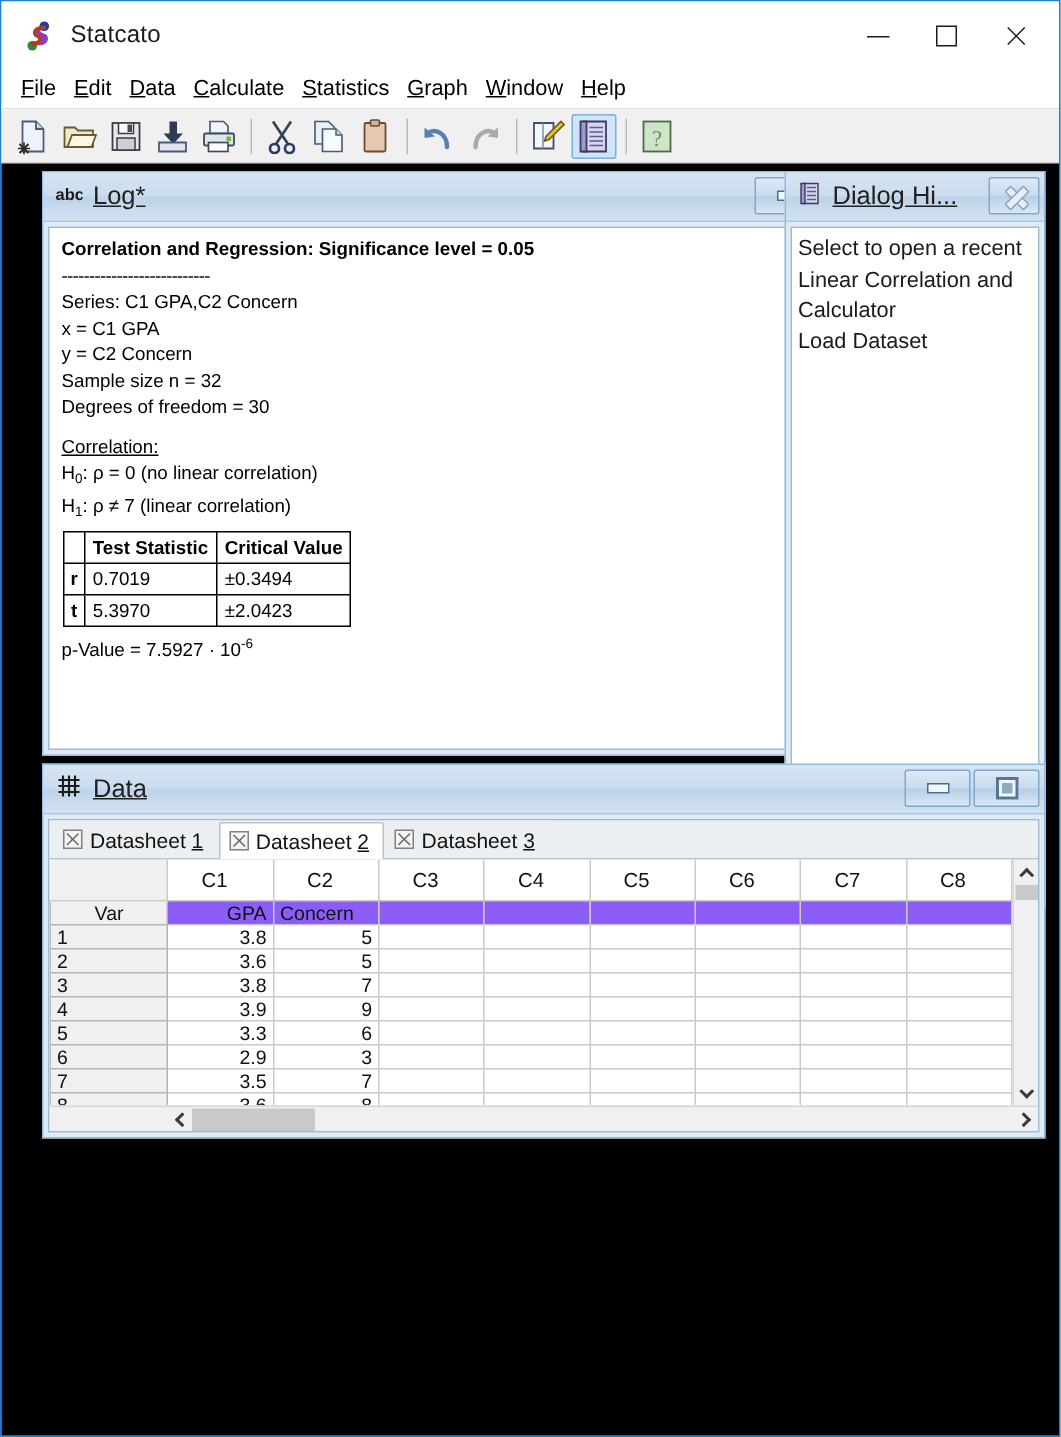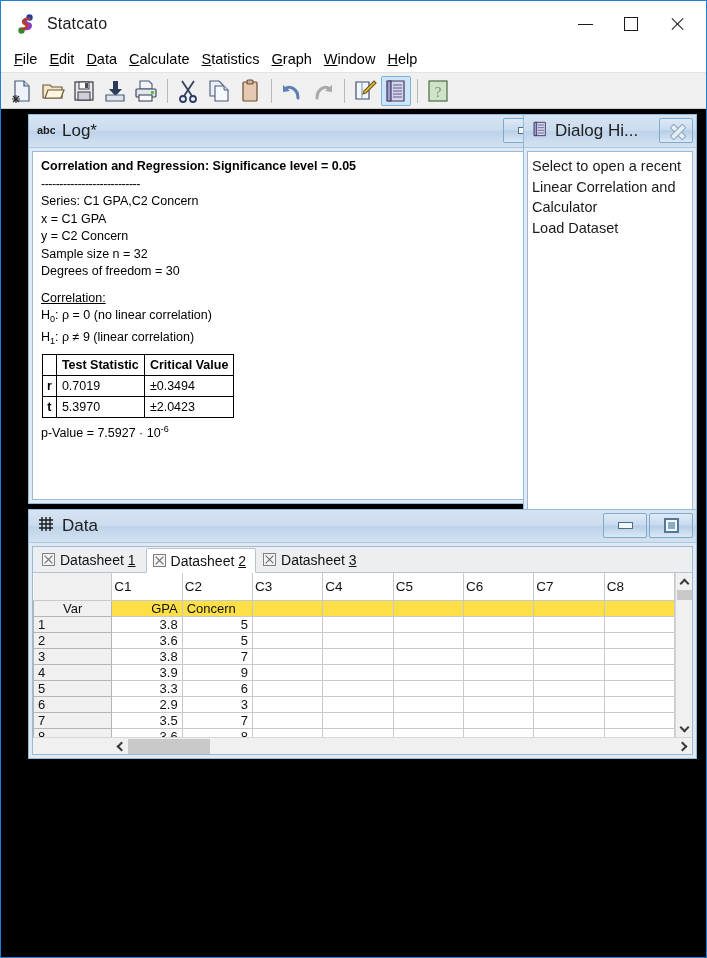--- a/index.html
+++ b/index.html
@@ -138,20 +138,21 @@
     display: flex;
     align-items: center;
     padding-left: 8px;
     position: relative;
   }
   .frame-title-text {
     font-size: 17px;
     color: #202020;
     margin-left: 7px;
     font-family: "Liberation Sans", sans-serif;
+    text-decoration: underline;
   }
   .frame-btns {
     position: absolute;
     right: 3px; top: 3px;
     display: flex;
     gap: 2px;
   }
   .fbtn {
     width: 44px; height: 25px;
     border: 1px solid #7fa9cd;
@@ -364,21 +365,21 @@
   table.datagrid th.colhdr {
     height: 27px;
     background: #ffffff;
     border: none;
     border-right: 1px solid #c9c9c9;
     border-bottom: 1px solid #c9c9c9;
     font-size: 13.5px;
     font-weight: normal;
     color: #111;
     text-align: left;
-    padding-left: 2px;
+    padding-left: 22px;
   }
   table.datagrid th.corner {
     background: #f0f0f0;
     border-right: 1px solid #c9c9c9;
     border-bottom: 1px solid #c9c9c9;
   }
   table.datagrid td.varcell {
     height: 16px;
     background: #f0f0f0;
     border: 1px solid #b5b5b5;
@@ -405,21 +406,21 @@
     border: 1px solid #c9c9c9;
     font-size: 13px;
     padding: 0 4px;
     color: #111;
     text-align: right;
     white-space: nowrap;
     overflow: hidden;
   }
   table.datagrid td.namecell {
     height: 16px;
-    background: #fde047;
+    background: #8b5cf6;
     border: 1px solid #c9c9c9;
     font-size: 13px;
     padding: 0 4px;
     color: #111;
     text-align: right;
     white-space: nowrap;
   }
   table.datagrid td.namecell.left { text-align: left; }
 
   
@@ -604,21 +605,21 @@
           <div class="lg-head">Correlation and Regression: Significance level = 0.05</div>
           <div class="lg-rule">---------------------------</div>
           <div>Series: C1 GPA,C2 Concern</div>
           <div>x = C1 GPA</div>
           <div>y = C2 Concern</div>
           <div>Sample size n = 32</div>
           <div>Degrees of freedom = 30</div>
           <div class="lg-blank"></div>
           <div class="lg-ul">Correlation:</div>
           <div><span>H</span><span class="sub">0</span><span>: ρ = 0 (no linear correlation)</span></div>
-          <div><span>H</span><span class="sub">1</span><span>: ρ ≠ 9 (linear correlation)</span></div>
+          <div><span>H</span><span class="sub">1</span><span>: ρ ≠ 7 (linear correlation)</span></div>
 
           <table id="log-table">
             <tbody>
                 <tr>
               <th></th>
               <th>Test Statistic</th>
               <th>Critical Value</th>
             </tr>
             <tr>
               <td class="rowhdr">r</td>

